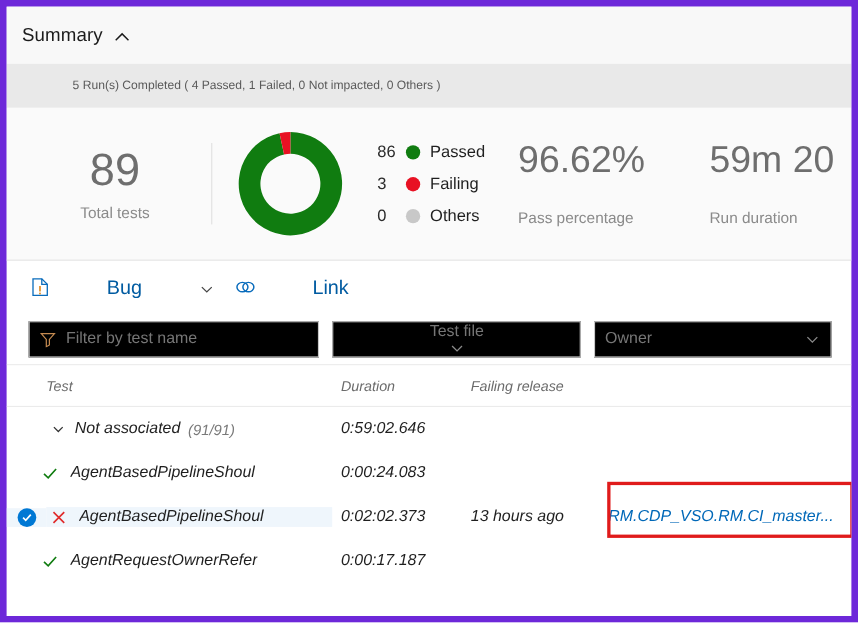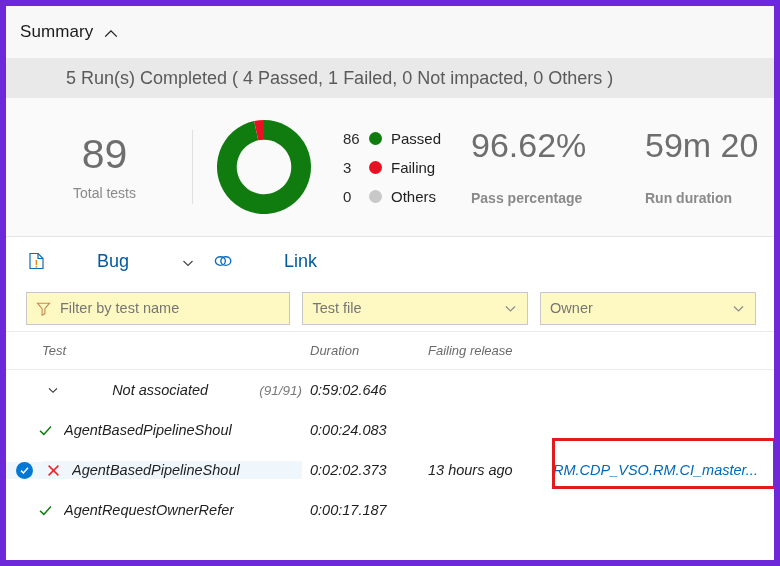--- a/index.html
+++ b/index.html
@@ -47,21 +47,21 @@
   .chevron-up svg { display:block; }
 
   
   .runs-strip {
     height: 40px;
     background: #e9e9e9;
     display: flex;
     align-items: center;
     padding-left: 60px;
     box-sizing: border-box;
-    font-size: 18px;
+    font-size: 11px;
     color: #5a5a5a;
   }
 
   
   .metrics {
     height: 139px;
     background: #fafafa;
     display: flex;
     align-items: center;
     box-sizing: border-box;
@@ -121,21 +121,21 @@
     height: 13px;
     border-radius: 50%;
     margin-right: 9px;
     flex: none;
   }
   .metric-pct { width: 178px; flex:none; padding-left: 4px; box-sizing:border-box; }
   .metric-dur { width: 170px; flex:none; }
   .metric-pct .big-number,
   .metric-dur .big-number { font-size: 34px; }
   .metric-pct .metric-caption,
-  .metric-dur .metric-caption { margin-top: 26px; font-weight: bold; }
+  .metric-dur .metric-caption { margin-top: 26px; }
 
   
   .toolbar {
     height: 48px;
     display: flex;
     align-items: center;
     padding-left: 20px;
     box-sizing: border-box;
   }
   .tool-btn {
@@ -163,30 +163,30 @@
   .filters {
     display: flex;
     align-items: center;
     padding: 0 18px 0 20px;
     height: 46px;
     box-sizing: border-box;
   }
   .filter-box {
     height: 33px;
     border: 1px solid #c8c8c8;
-    background: #fef9c3;
+    background: #000000;
     display: flex;
     align-items: center;
     box-sizing: border-box;
     font-size: 14.5px;
     color: #767676;
     padding: 0 9px;
   }
   .filter-name { width: 272px; margin-right: 12px; }
-  .filter-file { width: 232px; margin-right: 12px; justify-content: space-between; }
+  .filter-file { width: 232px; margin-right: 12px; justify-content: space-between; flex-direction: column; }
   .filter-owner { width: 222px; justify-content: space-between; }
   .funnel-icon { margin-right: 9px; display:flex; }
   .caret-icon { display:flex; }
 
   
   .table {
     border-top: 1px solid #ebebeb;
     font-style: italic;
   }
   .thead {
@@ -226,21 +226,21 @@
   .grp-label { color: #1f1f1f; }
   .grp-count { color: #7a7a7a; font-size: 13.5px; margin-left: 7px; }
   .status-icon {
     width: 22px; height: 18px;
     display: flex; align-items: center; justify-content: center;
     margin-right: 8px;
     flex: none;
   }
   .test-name { overflow: hidden; white-space: nowrap; }
   .indent-sub { padding-left: 28px; }
-  .indent-grp { padding-left: 38px; justify-content: space-between; }
+  .indent-grp { padding-left: 38px; }
 
   .rel-link {
     color: #0068b8;
     cursor: pointer;
   }
   .rel-highlight {
     position: absolute;
     border: 3px solid #e01b1b;
     box-sizing: border-box;
     pointer-events: none;

